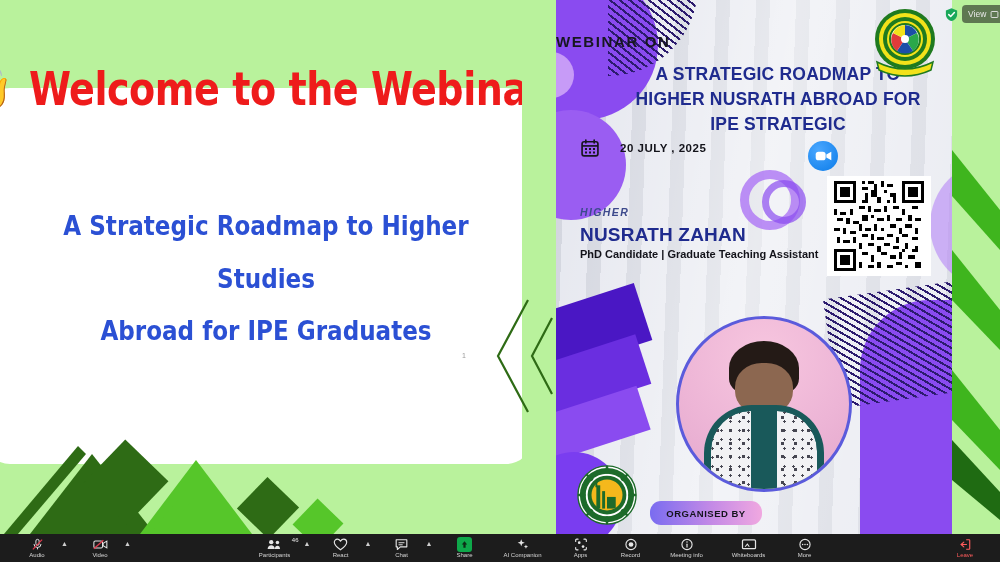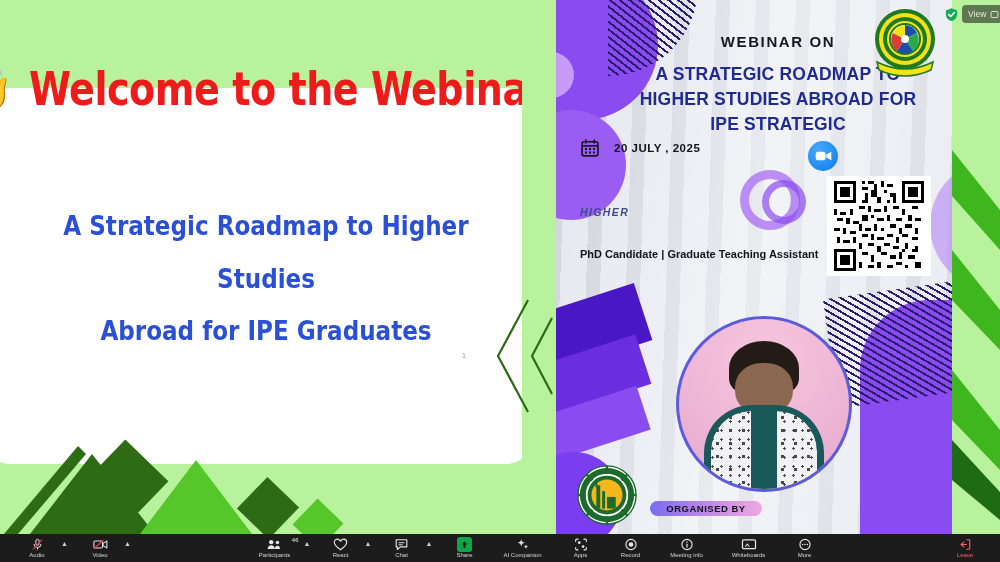--- a/index.html
+++ b/index.html
@@ -42,27 +42,27 @@
   .poster-bg-photo { position:absolute; left:0; top:0; width:444px; height:534px;
       background:
         linear-gradient(100deg, rgba(255,255,255,0.0) 0%, rgba(255,255,255,0.55) 45%, rgba(255,255,255,0.15) 100%),
         repeating-linear-gradient(92deg, #cfd2dc 0px, #cfd2dc 14px, #e4e6ee 14px, #e4e6ee 40px),
         #dcdee8; }
 
   .blob { position:absolute; border-radius:50%; }
   .hatch { position:absolute;
            background:repeating-linear-gradient(38deg,#2c1b6e 0px,#2c1b6e 2px,transparent 2px,transparent 6px); }
 
-  .p-webinar-on { position:absolute; left:0; top:33px; width:444px; text-align:center;
+  .p-webinar-on { position:absolute; left:0; top:33px; width:444px; 
                   font-weight:bold; font-size:15px; letter-spacing:1.6px; color:#17171f; }
   .p-title { position:absolute; left:40px; top:62px; width:364px; text-align:center;
              font-weight:bold; font-size:17.5px; line-height:1.42; color:#1f2b8e; letter-spacing:0.2px; }
 
   .p-meta { position:absolute; left:24px; top:138px; width:260px; }
-  .meta-row { display:flex; align-items:center; gap:14px; margin-bottom:11px; }
+  .meta-row { display:flex; align-items:center; gap:20px; margin-bottom:11px; }
   .meta-txt { font-weight:bold; font-size:11.5px; color:#13131a; letter-spacing:0.5px; }
 
   .zoom-cam { position:absolute; left:252px; top:141px; width:30px; height:30px;
               border-radius:50%; background:radial-gradient(circle at 35% 30%,#49a7ff,#0b7be8);
               display:flex; align-items:center; justify-content:center; }
   .joinus { position:absolute; left:288px; top:143px; width:96px; height:25px; border-radius:13px;
             background:linear-gradient(90deg,#b9a6f5 0%, #d9a6ef 55%, #efb6e4 100%);
             display:flex; align-items:center; justify-content:center;
             font-weight:bold; font-size:10.5px; color:#14141c; letter-spacing:0.6px; }
 
@@ -77,21 +77,21 @@
   .qr-inner { width:100%; height:100%; }
 
   .crest { position:absolute; left:869px; top:6px; width:72px; height:72px; }
 
   .speaker-photo { position:absolute; left:676px; top:316px; width:176px; height:176px;
                    border-radius:50%; border:3px solid #5b5bdc; overflow:hidden;
                    background:radial-gradient(circle at 50% 22%, #f7c6df 0%, #edb5d6 55%, #e3a7cc 100%); }
 
   .gearlogo { position:absolute; left:576px; top:464px; width:62px; height:62px; }
 
-  .organised { position:absolute; left:650px; top:501px; width:112px; height:15px; border-radius:11px;
+  .organised { position:absolute; left:650px; top:501px; width:112px; height:24px; border-radius:11px;
                background:linear-gradient(90deg,#7a6cf0 0%, #c48ae6 55%, #f0a8e0 100%);
                display:flex; align-items:center; justify-content:center;
                font-weight:bold; font-size:9.5px; color:#14141c; letter-spacing:0.5px; }
 
   
   .right-strip { position:absolute; left:952px; top:0; width:48px; height:534px;
                  background:#b9f29c; overflow:hidden; }
 
   
   .enc-badge { position:absolute; left:944px; top:7px; width:15px; height:15px; }
@@ -172,21 +172,21 @@
       <div style="position:absolute;left:-20px;top:350px;width:110px;height:52px;background:#6a2ee0;transform:rotate(-18deg);"></div>
       <div style="position:absolute;left:-10px;top:400px;width:100px;height:46px;background:#8a4bf0;transform:rotate(-18deg);"></div>
       <div class="blob" style="left:-30px;top:452px;width:96px;height:96px;background:#7a3df0;"></div>
 
       <div style="position:absolute;right:-10px;top:300px;width:150px;height:244px;background:#8a4bf0;border-radius:70px 0 0 0;"></div>
       <div class="hatch" style="right:40px;top:290px;width:130px;height:110px;transform:rotate(-8deg);"></div>
 
       <div class="p-webinar-on">WEBINAR ON</div>
       <div class="p-title">
         <div>A STRATEGIC ROADMAP TO</div>
-        <div>HIGHER STUDIES ABROAD FOR</div>
+        <div>HIGHER NUSRATH ABROAD FOR</div>
         <div>IPE STRATEGIC</div>
       </div>
 
       <div class="p-meta">
         <div class="meta-row">
           <svg width="20" height="20" viewBox="0 0 24 24">
             <rect x="2.5" y="4.5" width="19" height="17" rx="2.5" fill="none" stroke="#16161e" stroke-width="2"></rect>
             <line x1="2.5" y1="9.5" x2="21.5" y2="9.5" stroke="#16161e" stroke-width="2"></line>
             <line x1="7" y1="2.5" x2="7" y2="6" stroke="#16161e" stroke-width="2" stroke-linecap="round"></line>
             <line x1="17" y1="2.5" x2="17" y2="6" stroke="#16161e" stroke-width="2" stroke-linecap="round"></line>
@@ -204,20 +204,21 @@
       </div>
 
       <div class="zoom-cam" style="left:252px;top:141px;">
         <svg width="17" height="12" viewBox="0 0 24 16">
             <rect x="1" y="2" width="14" height="12" rx="4" fill="#fff"></rect>
             <path d="M16 6 L23 2 V14 L16 10 Z" fill="#fff"></path>
           </svg>
       </div>
 
       <div class="p-speaker-label">HIGHER</div>
+      <div class="p-speaker-name">NUSRATH ZAHAN</div>
       <div class="p-speaker-lines">
         <div>PhD Candidate | Graduate Teaching Assistant</div>
       </div>
 
       <div class="speaker-photo" style="left:120px;top:316px;">
         <div style="position:absolute;left:50%;top:30px;width:54px;height:62px;margin-left:-27px;border-radius:50% 50% 45% 45%;background:#7d5a45;"></div>
         <div style="position:absolute;left:50%;top:22px;width:70px;height:54px;margin-left:-35px;border-radius:50% 50% 30% 30%;background:#241a16;"></div>
         <div style="position:absolute;left:50%;top:44px;width:58px;height:52px;margin-left:-29px;border-radius:46%;background:#8c6750;"></div>
         <div style="position:absolute;left:50%;top:86px;width:120px;height:96px;margin-left:-60px;border-radius:48px 48px 0 0;background:#19595a;"></div>
         <div style="position:absolute;left:50%;top:92px;width:106px;height:90px;margin-left:-53px;border-radius:40px 40px 0 0;

